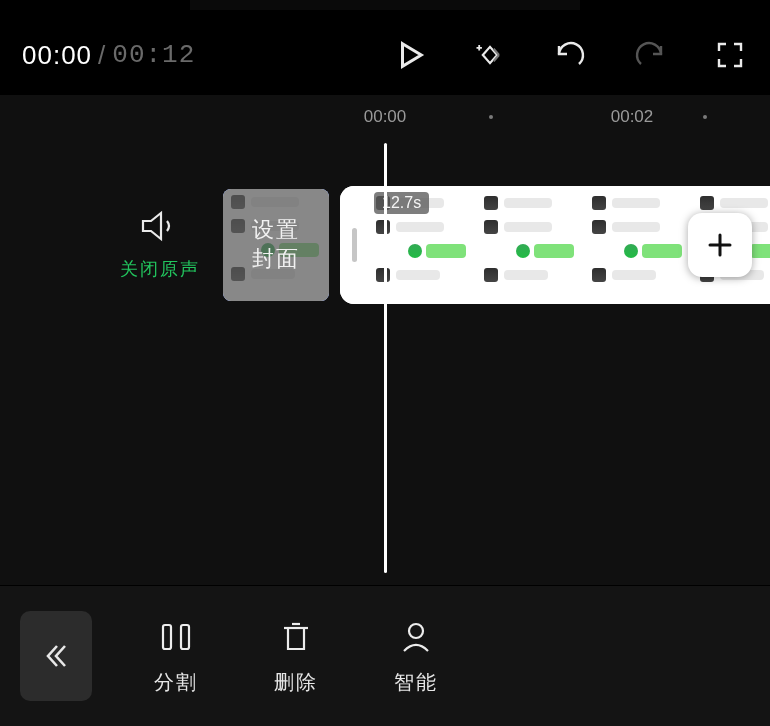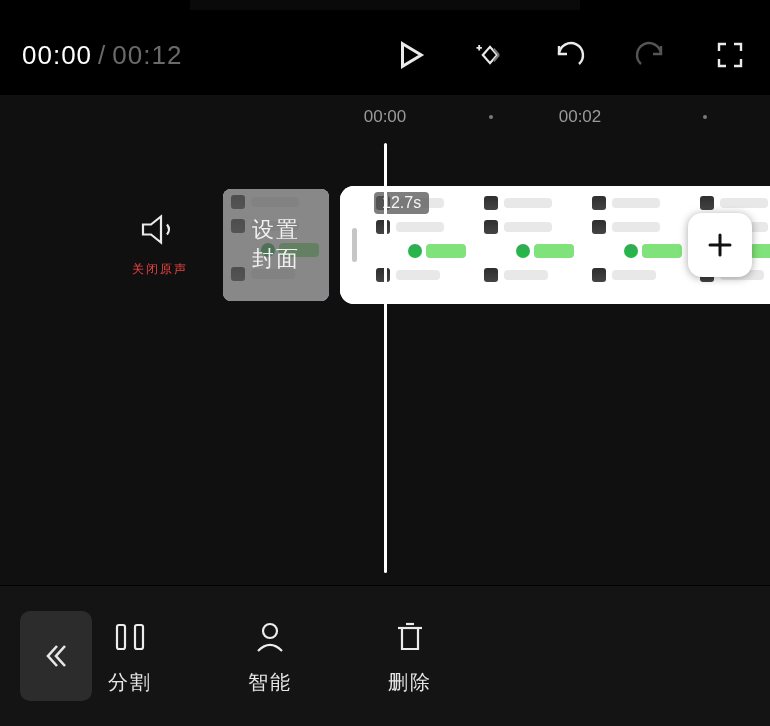--- a/index.html
+++ b/index.html
@@ -26,21 +26,21 @@
     position: absolute;
     top: 28px; left: 0; right: 0;
     height: 54px;
     display: flex;
     align-items: center;
     padding: 0 22px;
   }
   .time-group { font-size: 26px; letter-spacing: 1px; display: flex; gap: 6px; }
   .time-current { color: #fff; }
   .time-sep { color: #6a6a6a; }
-  .time-total { color: #6a6a6a; }
+  .time-total { color: #6a6a6a; font-family: Liberation Mono, monospace; }
 
   .ctrl-btns {
     position: absolute;
     right: 22px;
     display: flex;
     align-items: center;
     gap: 44px;
   }
   .ctrl-btn { width: 36px; height: 36px; display: flex; align-items: center; justify-content: center; cursor: pointer; }
   .ctrl-btn svg { stroke: #eaeaea; fill: none; stroke-width: 2.4; }
@@ -82,22 +82,22 @@
     position: absolute;
     left: 100px;
     top: 50%; transform: translateY(-50%);
     width: 120px;
     text-align: center;
     cursor: pointer;
   }
   .mute-box svg { stroke:#eaeaea; fill:none; stroke-width:2.2; }
   .mute-box .lbl {
     margin-top: 10px;
-    font-size: 12px;
-    color: #ef4444;
+    font-size: 18px;
+    color: #22c55e;
     font-family: "Songti SC", serif;
     letter-spacing: 2px;
   }
 
   
   .cover-thumb {
     position: absolute;
     left: 223px;
     top: 0;
     width: 106px;
@@ -230,21 +230,22 @@
     border-radius: 10px;
     display: flex; align-items: center; justify-content: center;
     cursor: pointer;
   }
   .back-btn svg { stroke:#e8e8e8; fill:none; stroke-width:2.6; }
 
   .tools {
     flex: 1;
     display: flex;
     justify-content: flex-start;
-    gap: 64px;
+    gap: 44px;
+    padding-left: 46px;
     overflow: hidden;
   }
   .tool {
     width: 76px;
     display: flex;
     flex-direction: column;
     align-items: center;
     gap: 12px;
     cursor: pointer;
   }
@@ -300,21 +301,21 @@
       </svg>
     </div>
   </div>
 </div>
 
 <div class="timeline-wrap">
 
   <div class="ruler">
     <span class="tick-label" style="left:385px">00:00</span>
     <span class="tick-dot" style="left:491px"></span>
-    <span class="tick-label" style="left:580px">00:02</span>
+    <span class="tick-label" style="left:632px">00:02</span>
     <span class="tick-dot" style="left:705px"></span>
   </div>
 
   <div class="lane">
 
     <div class="mute-box">
       <svg width="42" height="34" viewBox="0 0 42 34">
         <path d="M4 12 L12 12 L22 4 L22 30 L12 22 L4 22 Z"></path>
         <path d="M28 12 Q32 17 28 22"></path>
       </svg>
@@ -413,29 +414,29 @@
         <rect x="25" y="8" width="8" height="24" rx="2"></rect>
       </svg>
       <div class="lbl">分割</div>
     </div>
 
 
 
 
     <div class="tool">
       <svg width="40" height="40" viewBox="0 0 40 40">
-        <circle cx="20" cy="14" r="7"></circle>
-        <path d="M8 34 Q20 22 32 34"></path>
-      </svg>
-      <div class="lbl">智能</div>
-    </div>
-
-    <div class="tool">
-      <svg width="40" height="40" viewBox="0 0 40 40">
         <path d="M8 11 L32 11"></path>
         <path d="M12 11 L12 32 L28 32 L28 11"></path>
         <path d="M16 7 L24 7"></path>
       </svg>
       <div class="lbl">删除</div>
     </div>
 
+    <div class="tool">
+      <svg width="40" height="40" viewBox="0 0 40 40">
+        <circle cx="20" cy="14" r="7"></circle>
+        <path d="M8 34 Q20 22 32 34"></path>
+      </svg>
+      <div class="lbl">智能</div>
+    </div>
+
   </div>
 </div>
 
 </body></html>

